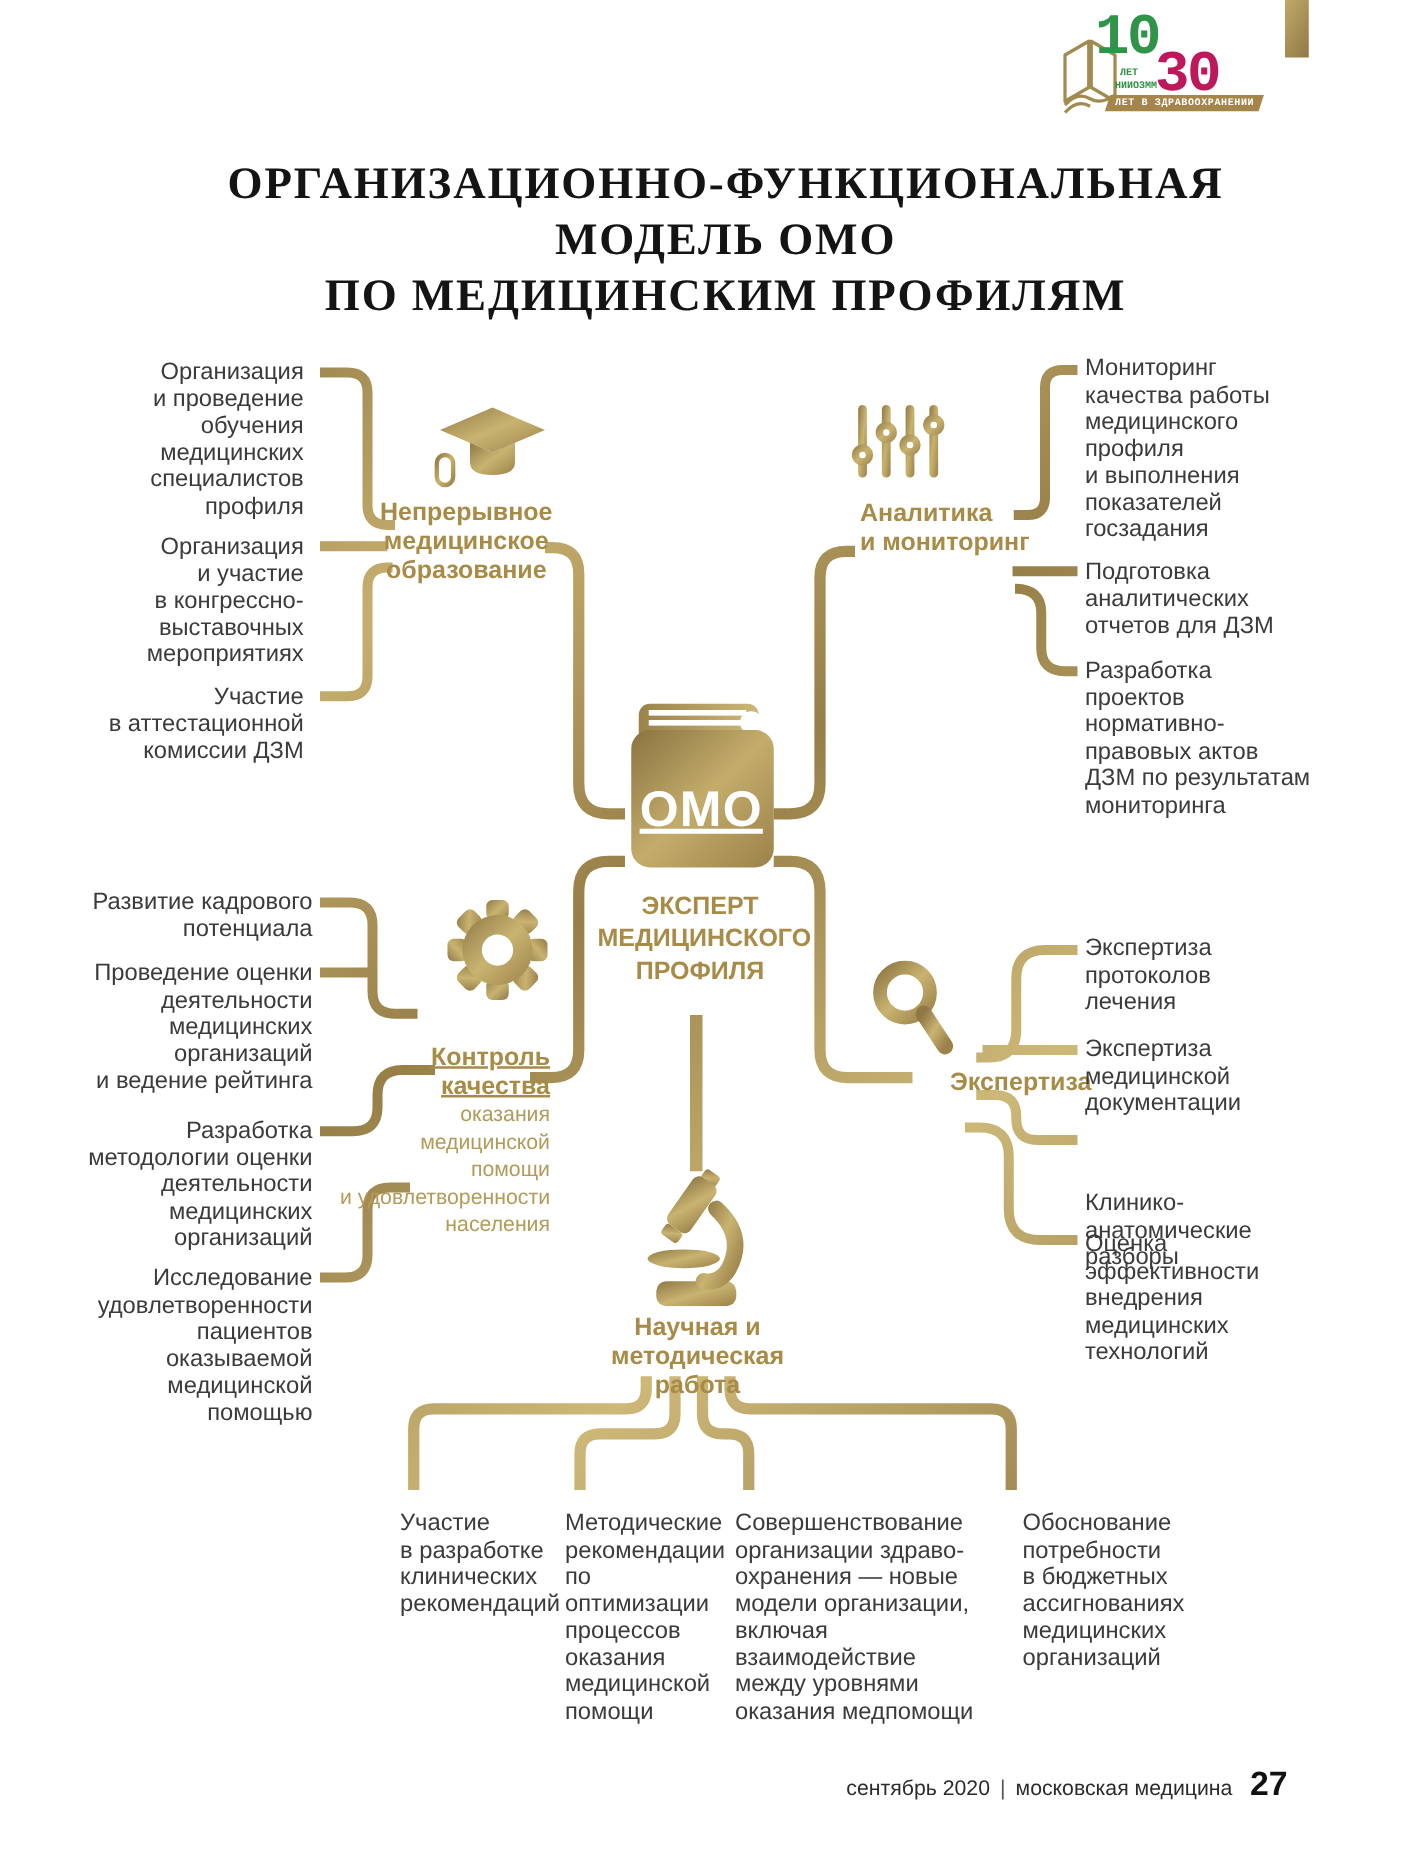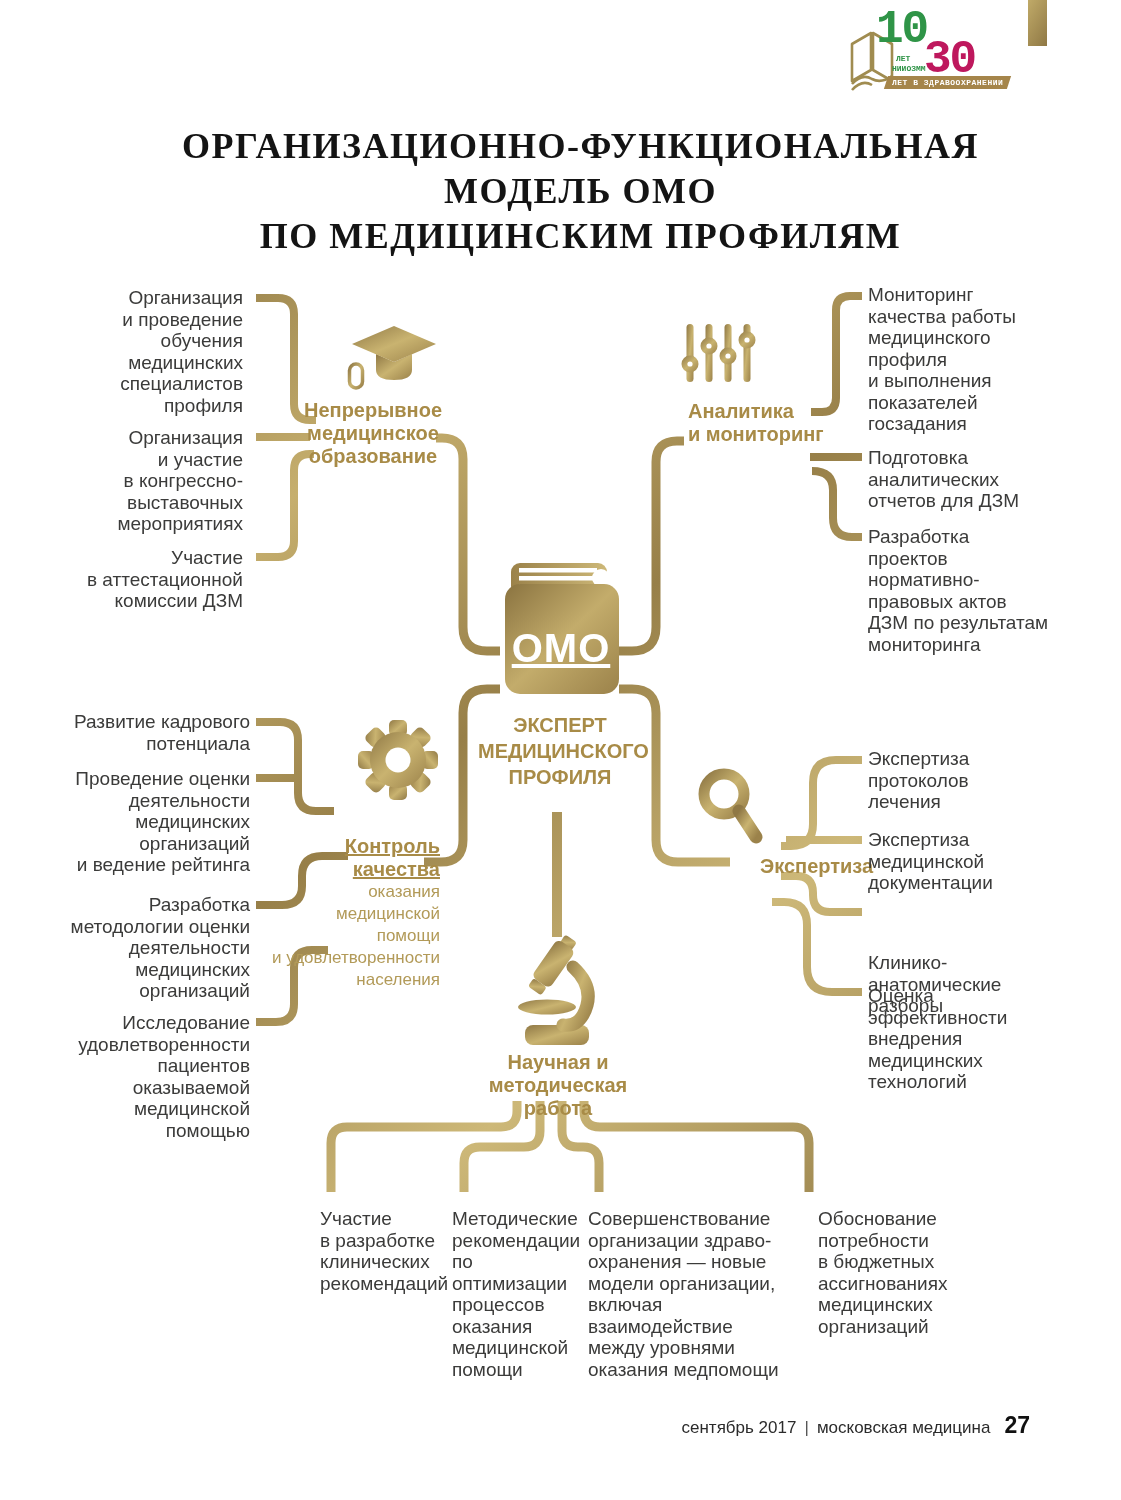--- a/index.html
+++ b/index.html
@@ -12,21 +12,21 @@
   .blabel .rest{display:block;font-weight:400;font-size:17px;line-height:22px;color:#b29a58;white-space:pre-line;}
   .title{position:absolute;left:0;right:0;top:124px;text-align:center;
          font-family:"Liberation Serif",serif;font-weight:700;font-size:36px;line-height:45px;
          letter-spacing:1.5px;color:#141414;margin-left:40px;}
   .book-label{position:absolute;left:499px;top:626px;width:124px;text-align:center;
               font-weight:700;font-size:40px;letter-spacing:1px;color:#ffffff;text-decoration:underline;}
   .role{position:absolute;left:478px;top:712px;width:164px;text-align:center;font-weight:700;
         font-size:20px;line-height:26px;color:#a88b47;white-space:pre-line;}
   .footer{position:absolute;top:1412px;right:91px;display:flex;align-items:baseline;font-size:17px;color:#2b2b2b;}
   .footer .sep{margin:0 8px;color:#555;}
-  .footer .pagenum{margin-left:14px;font-weight:700;font-size:23px;color:#111;}
+  .footer .pagenum{margin-left:14px;font-weight:700;font-size:27px;color:#111;}
   .logo{position:absolute;left:848px;top:10px;width:160px;height:95px;font-family:Liberation Mono, monospace;}
   .logo .ten{position:absolute;left:28px;top:-6px;font-weight:700;font-size:46px;letter-spacing:-2px;color:#2f9447;}
   .logo .thirty{position:absolute;left:76px;top:24px;font-weight:700;font-size:46px;letter-spacing:-2px;color:#be185d;}
   .logo .let{position:absolute;left:48px;top:44px;font-weight:700;font-size:8px;color:#2f9447;}
   .logo .org{position:absolute;left:44px;top:54px;font-weight:700;font-size:8px;color:#2f9447;}
   .logo .banner{position:absolute;left:38px;top:66px;background:#a5854a;padding:2px 6px;transform:skewX(-18deg);}
   .logo .banner span{display:block;transform:skewX(18deg);font-size:8px;font-weight:700;color:#fff;letter-spacing:0.5px;white-space:nowrap;}
   .bleed{position:absolute;left:1028px;top:0;width:19px;height:46px;background:linear-gradient(120deg,#c0aa68,#8f7845);}
   svg{display:block;}
 </style>
@@ -336,19 +336,19 @@
 между уровнями
 оказания медпомощи</div>
   <div class="item" style="left:818px;top:1208px;width:150px;">Обоснование
 потребности
 в бюджетных
 ассигнованиях
 медицинских
 организаций</div>
 
   <div class="footer">
-    <span>сентябрь 2017</span>
+    <span>сентябрь 2020</span>
     <span class="sep">|</span>
     <span>московская медицина</span>
     <span class="pagenum">27</span>
   </div>
 
 </div>
 
 </body></html>

